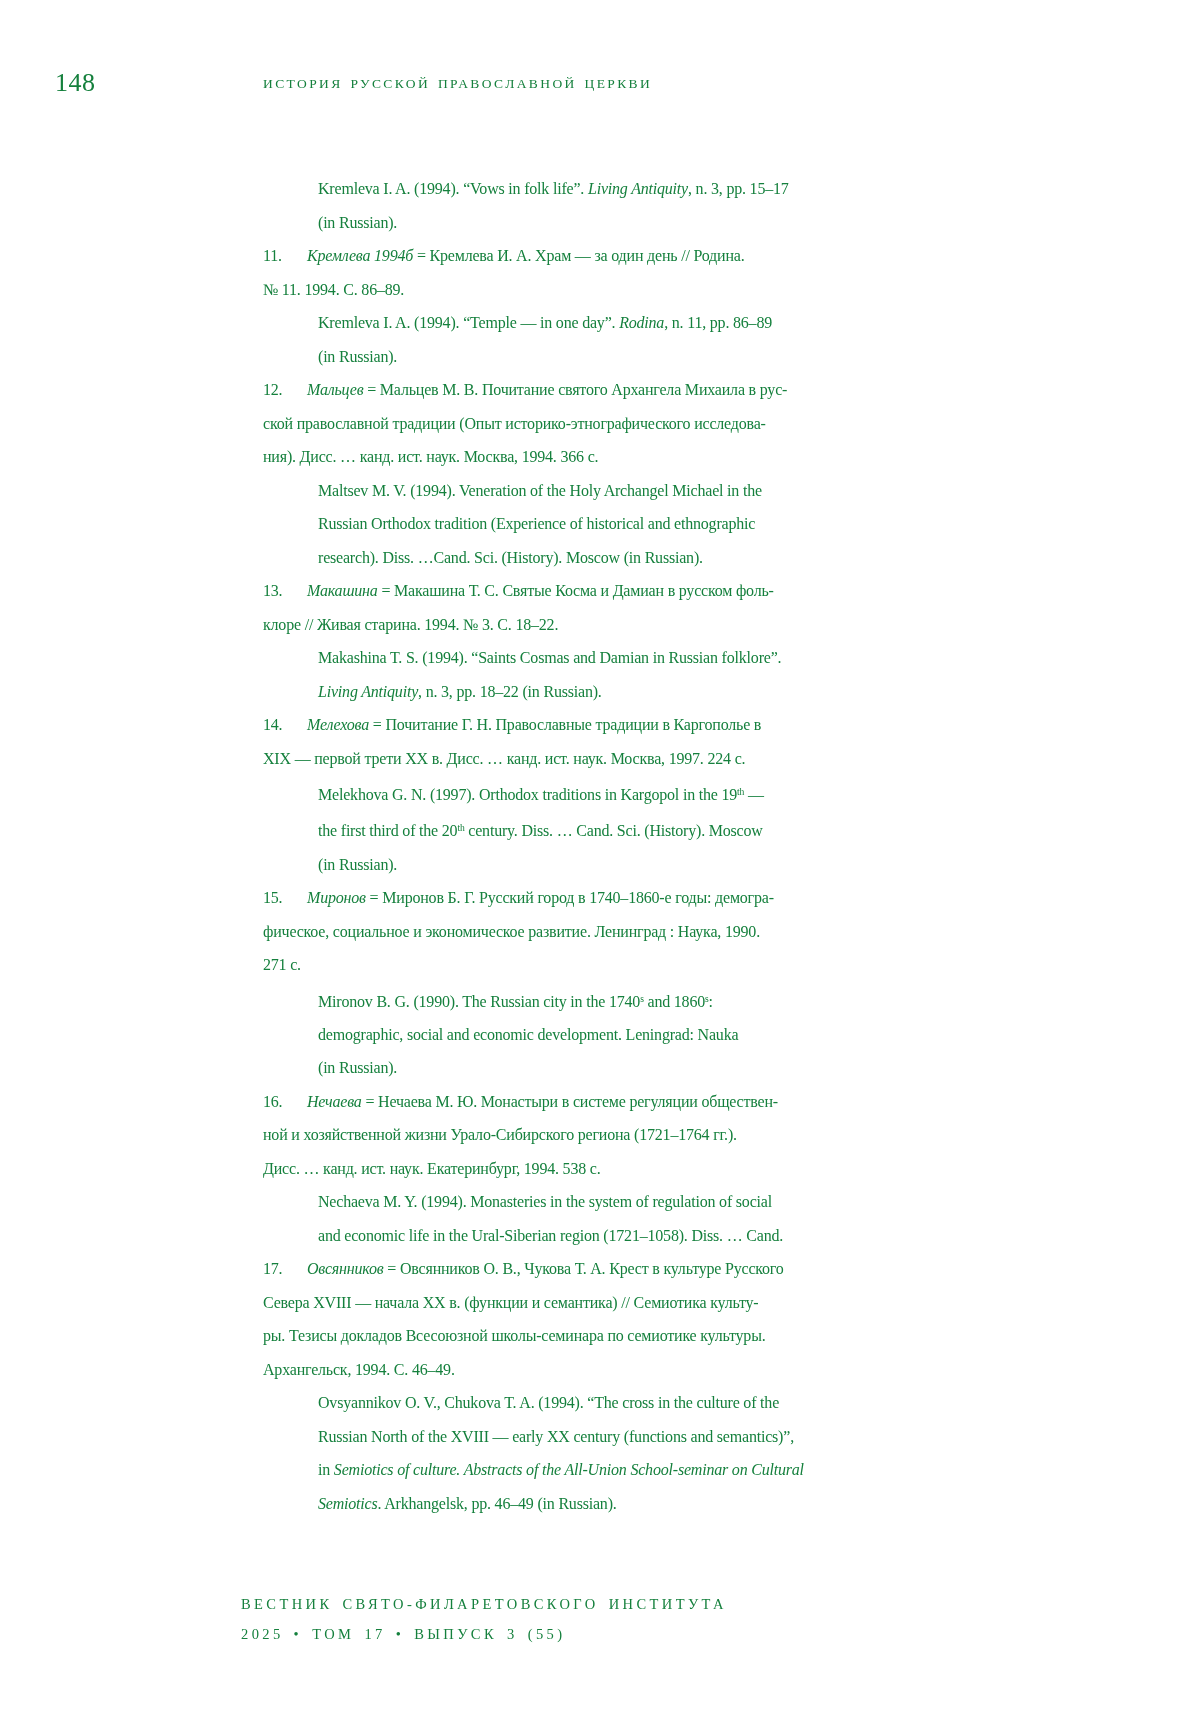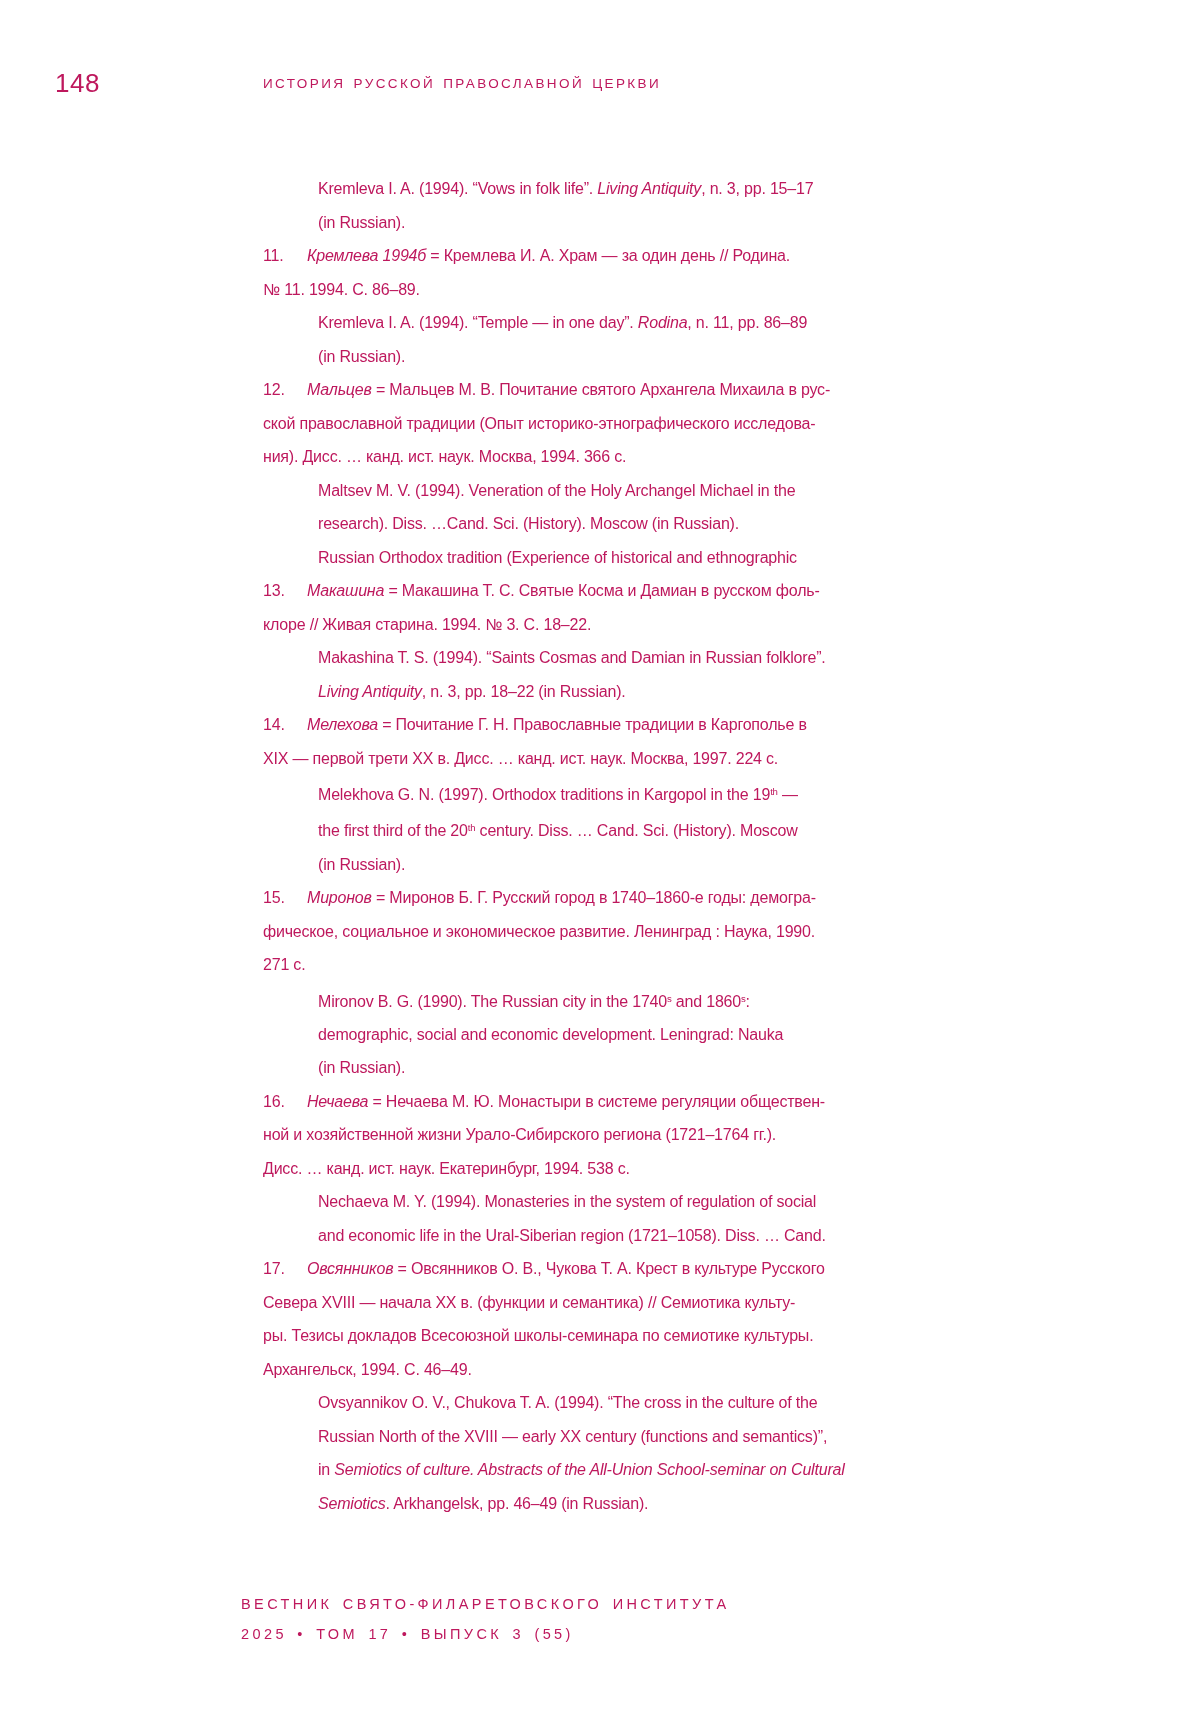--- a/index.html
+++ b/index.html
@@ -2,22 +2,22 @@
 <html><head>
 <meta charset="utf-8">
 <style>
   html, body { margin: 0; padding: 0; background: #e8e8e8; }
   .page {
     position: relative;
     width: 1200px;
     height: 1710px;
     margin: 0 auto;
     background: #ffffff;
-    color: #be185d;
-    font-family: Liberation Sans, sans-serif;
+    color: #15803d;
+    font-family: Liberation Serif, serif;
     overflow: hidden;
   }
   .page-number {
     position: absolute;
     left: 55px;
     top: 68px;
     font-size: 26px;
     letter-spacing: 0.5px;
   }
   .running-head {
@@ -65,22 +65,22 @@
       <div class="line translation"><span>Kremleva I. A. (1994). “Vows in folk life”. </span><span class="it">Living Antiquity</span><span>, n. 3, pp. 15–17</span></div>
       <div class="line translation"><span>(in Russian).</span></div>
       <div class="line flush"><span class="num">11.</span><span class="it">Кремлева 1994б</span><span> = Кремлева И. А. Храм — за один день // Родина.</span></div>
       <div class="line flush"><span>№ 11. 1994. С. 86–89.</span></div>
       <div class="line translation"><span>Kremleva I. A. (1994). “Temple — in one day”. </span><span class="it">Rodina</span><span>, n. 11, pp. 86–89</span></div>
       <div class="line translation"><span>(in Russian).</span></div>
       <div class="line flush"><span class="num">12.</span><span class="it">Мальцев</span><span> = Мальцев М. В. Почитание святого Архангела Михаила в рус-</span></div>
       <div class="line flush"><span>ской православной традиции (Опыт историко-этнографического исследова-</span></div>
       <div class="line flush"><span>ния). Дисс. … канд. ист. наук. Москва, 1994. 366 с.</span></div>
       <div class="line translation"><span>Maltsev M. V. (1994). Veneration of the Holy Archangel Michael in the</span></div>
+      <div class="line translation"><span>Russian Orthodox tradition (Experience of historical and ethnographic</span></div>
       <div class="line translation"><span>research). Diss. …Cand. Sci. (History). Moscow (in Russian).</span></div>
-      <div class="line translation"><span>Russian Orthodox tradition (Experience of historical and ethnographic</span></div>
       <div class="line flush"><span class="num">13.</span><span class="it">Макашина</span><span> = Макашина Т. С. Святые Косма и Дамиан в русском фоль-</span></div>
       <div class="line flush"><span>клоре // Живая старина. 1994. № 3. С. 18–22.</span></div>
       <div class="line translation"><span>Makashina T. S. (1994). “Saints Cosmas and Damian in Russian folklore”.</span></div>
       <div class="line translation"><span class="it">Living Antiquity</span><span>, n. 3, pp. 18–22 (in Russian).</span></div>
       <div class="line flush"><span class="num">14.</span><span class="it">Мелехова</span><span> = Почитание Г. Н. Православные традиции в Каргополье в</span></div>
       <div class="line flush"><span>XIX — первой трети XX в. Дисс. … канд. ист. наук. Москва, 1997. 224 с.</span></div>
       <div class="line translation"><span>Melekhova G. N. (1997). Orthodox traditions in Kargopol in the 19</span><span class="sup">th</span><span> —</span></div>
       <div class="line translation"><span>the first third of the 20</span><span class="sup">th</span><span> century. Diss. … Cand. Sci. (History). Moscow</span></div>
       <div class="line translation"><span>(in Russian).</span></div>
       <div class="line flush"><span class="num">15.</span><span class="it">Миронов</span><span> = Миронов Б. Г. Русский город в 1740–1860-е годы: демогра-</span></div>

